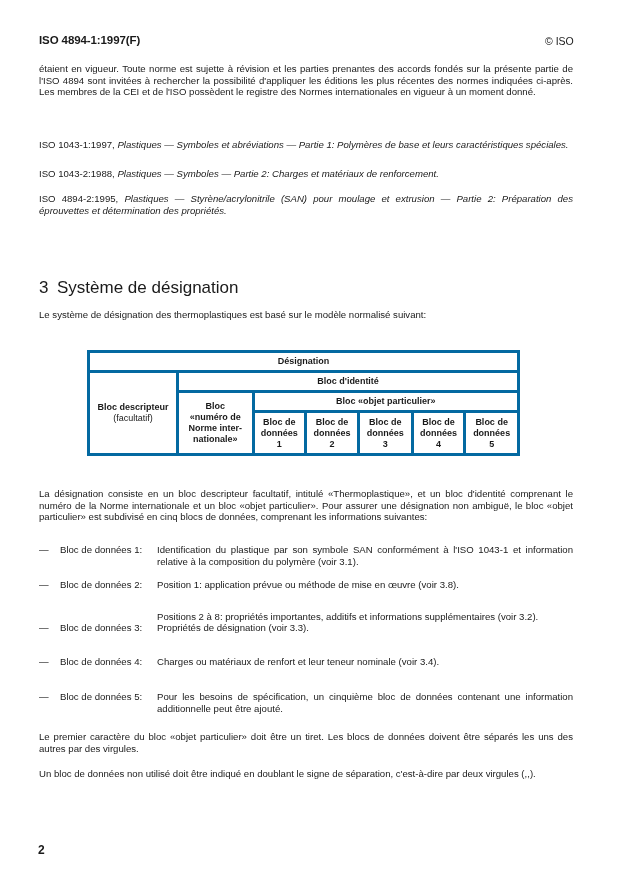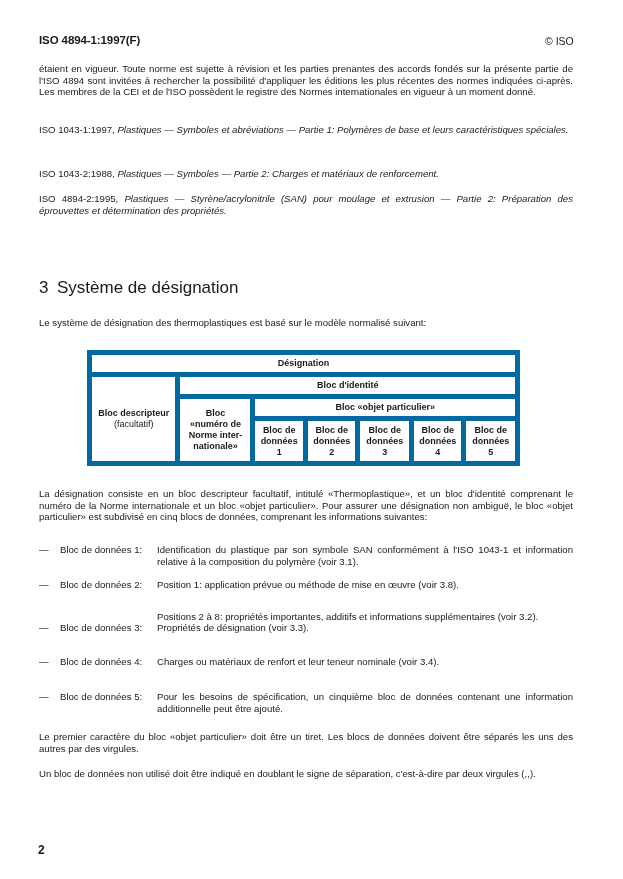--- a/index.html
+++ b/index.html
@@ -7,55 +7,55 @@
          font-family: "Liberation Sans", sans-serif; color: #1a1a1a; }
   .abs { position: absolute; }
   .hdr-left { left: 39px; top: 34px; font-size: 11.5px; font-weight: bold; letter-spacing: -0.1px; text-align: right; }
   .hdr-right { left: 545px; top: 35px; font-size: 10.5px; }
   .para { left: 39px; width: 534px; font-size: 9.6px; line-height: 11.6px; text-align: justify; }
   .ref i { font-style: italic; }
   .sec-title { left: 39px; top: 278px; font-size: 17px; font-weight: normal; }
   .sec-title .num { display: inline-block; width: 18px; }
   table.desig { position: absolute; left: 87px; top: 350px; width: 433px; border-collapse: collapse;
                 font-size: 9px; }
-  table.desig td { border: 5px solid #0369a1; text-align: center; vertical-align: middle; padding: 0; line-height: 11px; }
+  table.desig td { border: 3px solid #0369a1; text-align: center; vertical-align: middle; padding: 0; line-height: 11px; }
   table.desig .b { font-weight: bold; }
   .r1 td { height: 17px; }
   .r2 td { height: 17px; }
   .r3 td { height: 17px; }
   .r4 td { height: 40px; }
   .item { left: 39px; width: 534px; font-size: 9.6px; line-height: 11.6px; }
   .item .dash { position: absolute; left: 0; top: 0; }
   .item .lbl { position: absolute; left: 21px; top: 0; white-space: nowrap; }
   .item .desc { position: absolute; left: 118px; top: 0; width: 416px; text-align: justify; }
   .item .desc div + div { margin-top: 20px; }
   .pgnum { left: 38px; top: 843px; font-size: 12px; font-weight: bold; }
 </style>
 </head>
 <body>
 
 <div class="abs hdr-left">ISO 4894-1:1997(F)</div>
 <div class="abs hdr-right">© ISO</div>
 
 <div class="abs para" style="top:63px;">étaient en vigueur. Toute norme est sujette à révision et les parties prenantes des accords fondés sur la présente partie de l'ISO 4894 sont invitées à rechercher la possibilité d'appliquer les éditions les plus récentes des normes indiquées ci-après. Les membres de la CEI et de l'ISO possèdent le registre des Normes internationales en vigueur à un moment donné.</div>
 
-<div class="abs para ref" style="top:124px;">
+<div class="abs para ref" style="top:139px;">
   <span>ISO 1043-1:1997, </span><i>Plastiques — Symboles et abréviations — Partie 1: Polymères de base et leurs caractéristiques spéciales.</i>
 </div>
 <div class="abs para ref" style="top:168px;">
   <span>ISO 1043-2:1988, </span><i>Plastiques — Symboles — Partie 2: Charges et matériaux de renforcement.</i>
 </div>
 <div class="abs para ref" style="top:193px;">
   <span>ISO 4894-2:1995, </span><i>Plastiques — Styrène/acrylonitrile (SAN) pour moulage et extrusion — Partie 2: Préparation des éprouvettes et détermination des propriétés.</i>
 </div>
 
 <div class="abs sec-title">
   <span class="num">3</span><span>Système de désignation</span>
 </div>
-<div class="abs para" style="top:309px;margin-top:8px;">Le système de désignation des thermoplastiques est basé sur le modèle normalisé suivant:</div>
+<div class="abs para" style="top:309px;">Le système de désignation des thermoplastiques est basé sur le modèle normalisé suivant:</div>
 
 <table class="desig">
   <colgroup>
     <col style="width:90px">
       <col style="width:76px">
     <col style="width:53px">
       <col style="width:53px">
       <col style="width:54px">
       <col style="width:53px">
       <col style="width:54px">

